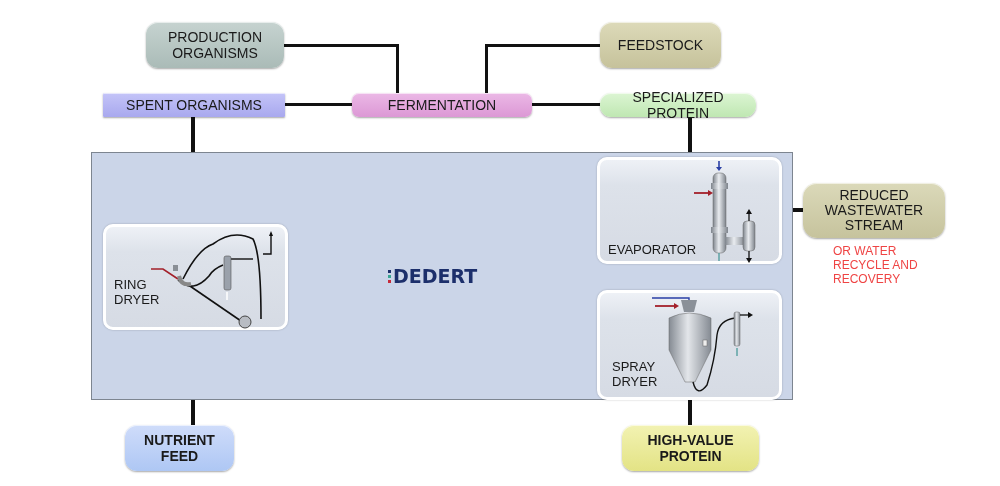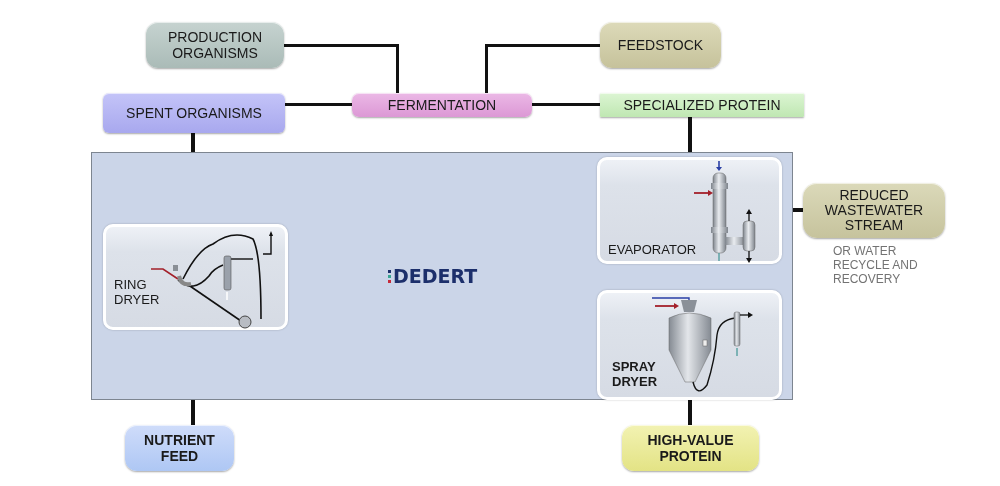--- a/index.html
+++ b/index.html
@@ -15,21 +15,21 @@
     position:absolute; left:91px; top:152px; width:702px; height:248px;
     background:#cbd5e8; border:1px solid #7d8590; box-sizing:border-box;
   }
   .equip {
     position:absolute; box-sizing:border-box; border:3px solid #ffffff; border-radius:10px;
     background: linear-gradient(#eef1f6 0%, #dde2ea 25%, #d6dbe4 100%);
     box-shadow: 0 0 2px rgba(0,0,0,0.25);
     padding-left: 25px;
   }
   .equip-label { position:absolute; font-size:13px; line-height:15px; color:#1a1a1a; white-space:pre-line; }
-  .note { position:absolute; font-size:12px; line-height:14px; color:#737373; white-space:pre-line; }
+  .note { position:absolute; font-size:12px; line-height:14px; color:#ef4444; white-space:pre-line; }
   .logo { position:absolute; left:388px; top:265px; display:flex; align-items:center; }
   .logo-text { font-family:"DejaVu Sans", sans-serif; font-weight:bold; font-size:19px; color:#1c2f6b; letter-spacing:0px; }
   .logo-mark { display:flex; flex-direction:column; align-items:center; margin-right:2px; }
   .logo-mark i { display:block; width:3px; height:3px; margin:1px 0; }
 </style>
 </head>
 <body>
 
 <div class="line" style="left:283px; top:44px; width:116px; height:3px;"></div>
 <div class="line" style="left:396px; top:44px; width:3px; height:50px;"></div>
@@ -46,27 +46,27 @@
 
 <div class="panel"></div>
 
 <div class="pill" style="left:146px; top:22px; width:138px; height:46px; border-radius:12px; background:linear-gradient(#c6d3d0,#aabbb7);">
   <span>PRODUCTION
 ORGANISMS</span>
 </div>
 <div class="pill" style="left:600px; top:22px; width:121px; height:46px; border-radius:12px; background:linear-gradient(#dddab9,#c6c29b);">
   <span>FEEDSTOCK</span>
 </div>
-<div class="pill" style="left:103px; top:93px; width:182px; height:40px; border-radius:6px; background:linear-gradient(#c4c4f8,#a8a8ee);text-align:center;">
+<div class="pill" style="left:103px; top:93px; width:182px; height:24px; border-radius:1px; background:linear-gradient(#c4c4f8,#a8a8ee);text-align:center;">
   <span>SPENT ORGANISMS</span>
 </div>
 <div class="pill" style="left:352px; top:93px; width:180px; height:24px; border-radius:7px; background:linear-gradient(#ebb8e6,#dc98d5);">
   <span>FERMENTATION</span>
 </div>
-<div class="pill" style="left:600px; top:93px; width:204px; height:24px; border-radius:1px; background:linear-gradient(#dcf5d3,#bfe7b2);">
+<div class="pill" style="left:600px; top:93px; width:156px; height:24px; border-radius:11px; background:linear-gradient(#dcf5d3,#bfe7b2);">
   <span>SPECIALIZED PROTEIN</span>
 </div>
 
 <div class="equip" style="left:103px; top:224px; width:185px; height:106px;">
   <div class="equip-label" style="left:8px; top:50px;">RING
 DRYER</div>
   <svg width="185" height="106" style="position:absolute; left:-3px; top:-3px;">
     <path d="M48 45 L60 45 L75 55" stroke="#a3202a" stroke-width="1.6" fill="none"></path>
     <path d="M75 56 Q90 70 106 52 Q110 45 120 41" stroke="#111" stroke-width="1.6" fill="none"></path>
     <path d="M80 55 Q95 25 110 20 Q130 5 150 15 Q158 30 158 95" stroke="#111" stroke-width="1.6" fill="none"></path>
@@ -103,21 +103,21 @@
     <rect x="146" y="64" width="12" height="30" rx="4" fill="url(#metal)" stroke="#666" stroke-width="0.5"></rect>
     <path d="M152 64 L152 55" stroke="#111" stroke-width="1.3"></path>
     <polygon points="149,57 155,57 152,52" fill="#111"></polygon>
     <path d="M152 94 L152 103" stroke="#111" stroke-width="1.3"></path>
     <polygon points="149,101 155,101 152,106" fill="#111"></polygon>
     <path d="M122 96 L122 104" stroke="#4a9a9a" stroke-width="1.3"></path>
   </svg>
 </div>
 
 <div class="equip" style="left:597px; top:290px; width:185px; height:110px;">
-  <div class="equip-label" style="left:12px; top:66px;font-weight:bold;">SPRAY
+  <div class="equip-label" style="left:12px; top:66px;">SPRAY
 DRYER</div>
   <svg width="185" height="110" style="position:absolute; left:-3px; top:-3px;">
     <defs>
       <linearGradient id="metal2" x1="0" x2="1">
         <stop offset="0" stop-color="#858b93"></stop>
           <stop offset="0.45" stop-color="#e3e6ea"></stop>
           <stop offset="1" stop-color="#858b93"></stop>
       </linearGradient>
     </defs>
     <path d="M55 8 L92 8 L92 20" stroke="#2a3fa5" stroke-width="1.4" fill="none"></path>

